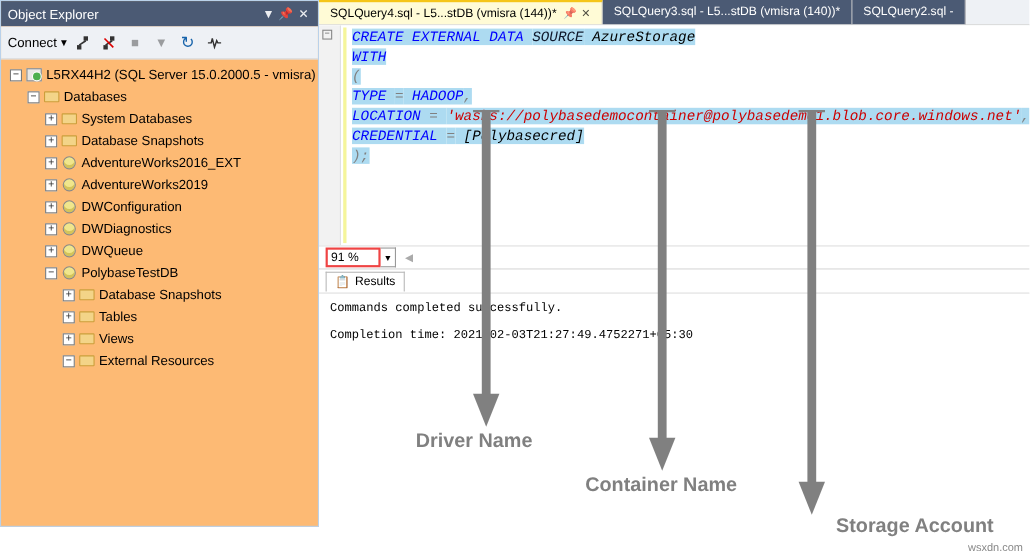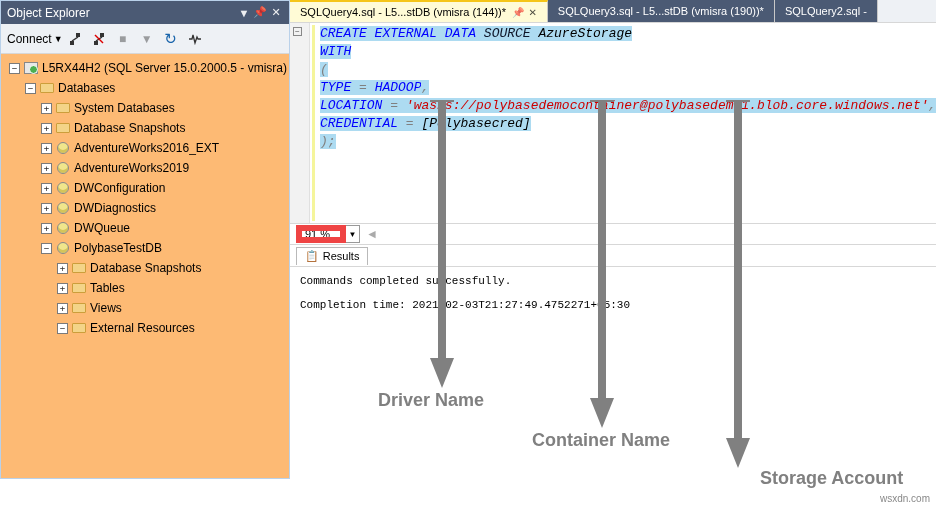--- a/index.html
+++ b/index.html
@@ -77,21 +77,21 @@
     overflow: hidden;
     background: #fff;
   }
   .editor .gutter { position:absolute; left:0; top:0; width:20px; height:100%; background:#f2f2f2; border-right:1px solid #e0e0e0;}
   .editor .line { white-space: pre; }
   .editor .hilite { background: #addbf1; font-style: italic; }
   .editor .outline { position:absolute; left:3px; top:4px; width:9px; height:9px; border:1px solid #888; font-size:8px; line-height:8px; text-align:center; color:#555; cursor:pointer;}
   .kw { color:#0000ff; }
   .str { color:#cc0000; }
   .zoom-bar { height:22px; border-top:1px solid #d7d7d7; border-bottom:1px solid #d7d7d7; display:flex; align-items:center; padding-left:6px; font-size:12px; }
-  .zoom-input { width:50px; height:18px; border:6px solid #ef4444; padding:0 3px; font-size:11px; }
+  .zoom-input { width:50px; height:18px; border:2px solid #ef4444; padding:0 3px; font-size:11px; }
   .zoom-dd { width:14px; height:18px; border:1px solid #999; border-left:none; display:flex; align-items:center; justify-content:center; font-size:8px;}
   .results-tab { height:22px; border-bottom:1px solid #d7d7d7; display:flex; align-items:center; padding-left:6px; }
   .results-tab .rt { border:1px solid #b9b9b9; border-bottom:none; padding:2px 8px; background:#fff; font-size:11px; display:flex; align-items:center; gap:4px;}
   .results-body { flex:1; font-family: Consolas, 'Courier New', monospace; font-size:11px; padding:8px 10px; background:#fff; }
   
   .arrow { position:absolute; pointer-events:none; }
   .arrow-line { stroke:#808080; stroke-width:8; fill:none; }
   .arrow-head { fill:#808080; }
   .ann-label { position:absolute; font-size:18px; font-weight:600; color:#808080; font-family:'Segoe UI',sans-serif; }
   .watermark { position:absolute; right:6px; bottom:2px; font-size:10px; color:#888; }
@@ -236,21 +236,21 @@
 </div>
 
 <div class="right-panel">
   <div class="tabs">
     <div class="tab active">
         <span>SQLQuery4.sql - L5...stDB (vmisra (144))*</span>
         <span class="pin">📌</span>
         <span class="close">✕</span>
       </div>
     <div class="tab other">
-        <span>SQLQuery3.sql - L5...stDB (vmisra (190))*</span>
+        <span>SQLQuery3.sql - L5...stDB (vmisra (140))*</span>
       </div>
     <div class="tab spare">
         <span>SQLQuery2.sql -</span>
       </div>
   </div>
 
   <div class="editor">
     <div class="gutter"></div>
     <div class="outline">−</div>
     <div style="position:absolute;left:22px;top:2px;bottom:2px;width:3px;background:#f5f59b;"></div>

